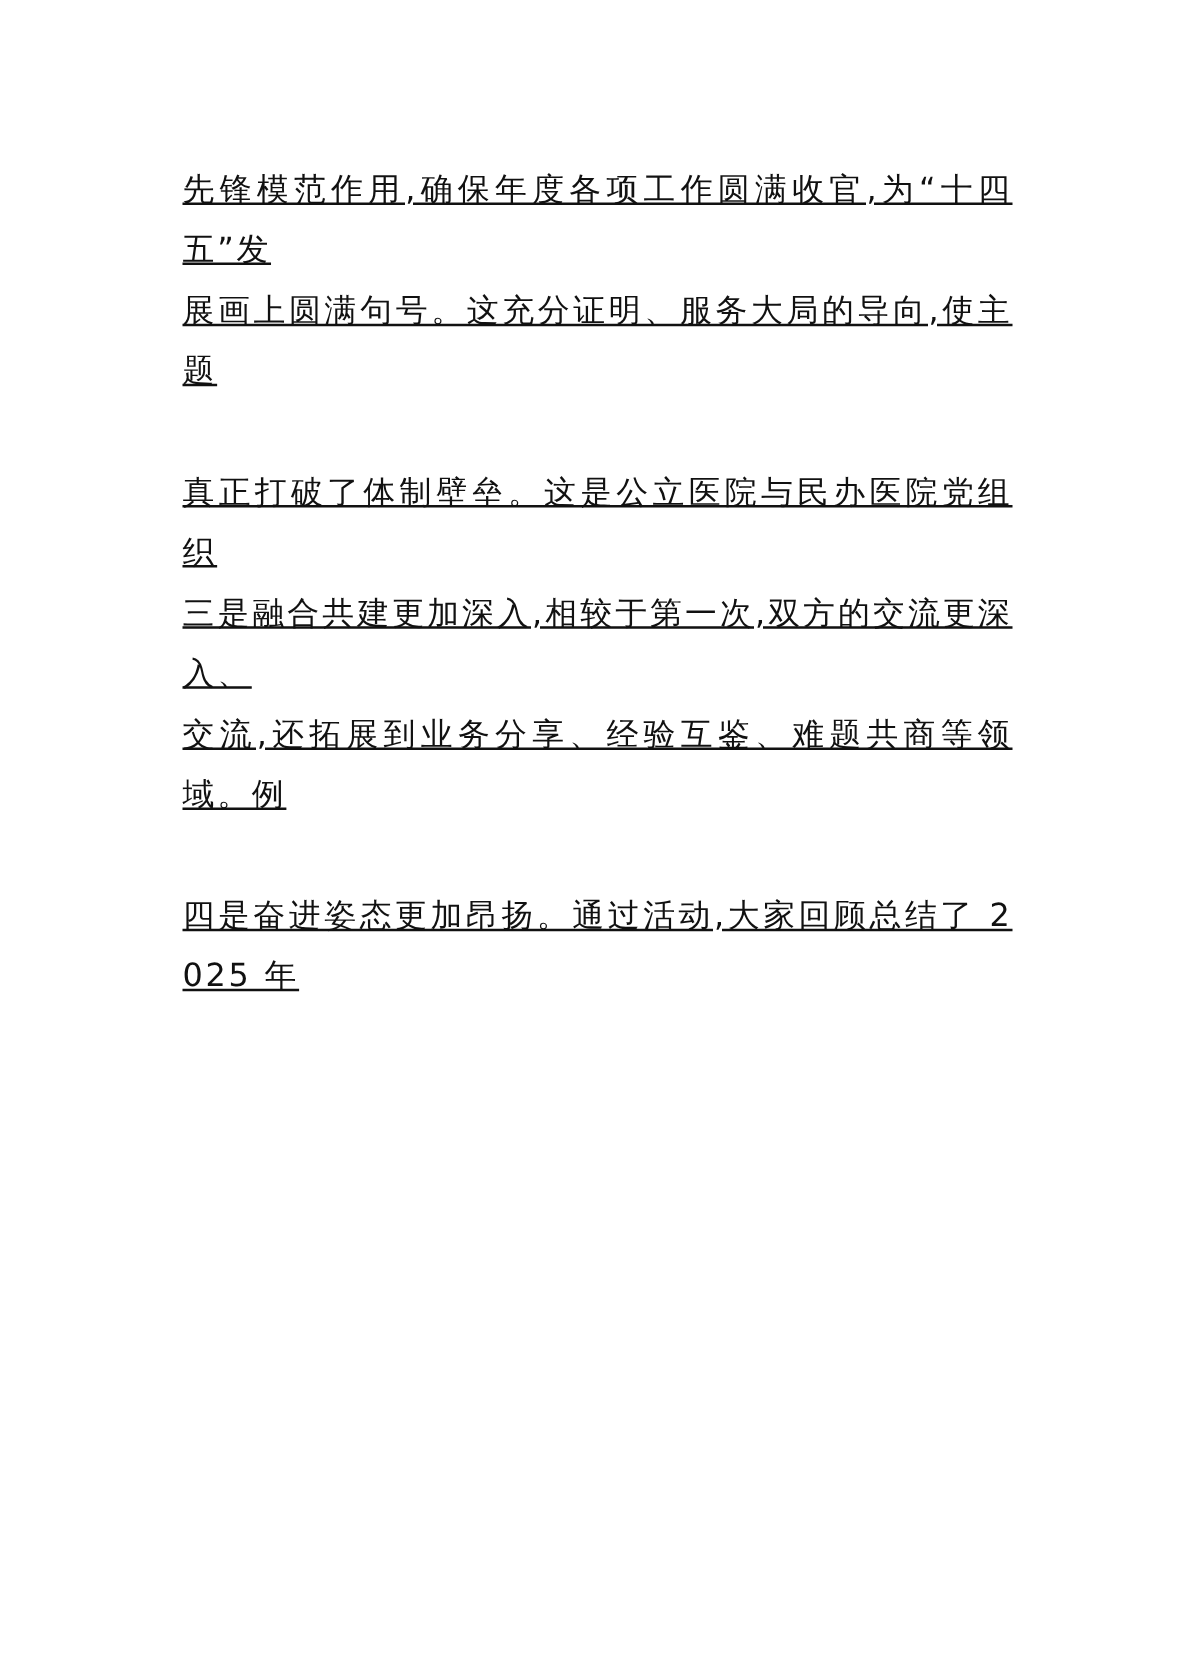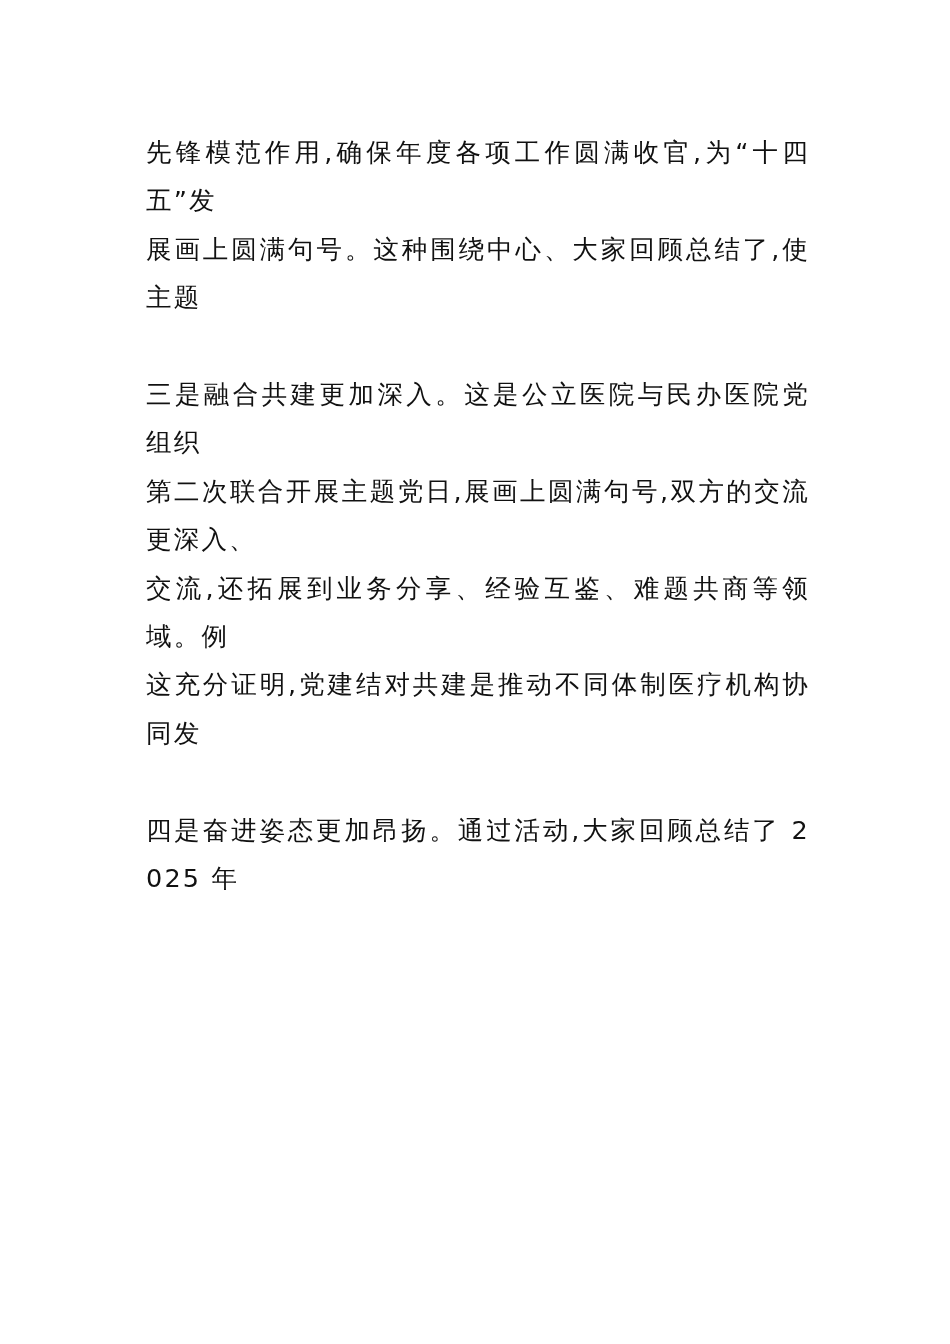--- a/index.html
+++ b/index.html
@@ -22,38 +22,38 @@
       width: 664px;
     }
     .para {
       margin: 0;
       font-size: 25.5px;
       line-height: 48.4px;
       letter-spacing: 2.2px;
       text-align: justify;
       text-justify: inter-character;
       word-break: break-all;
+      text-decoration: underline;
     }
     .gap {
       height: 48.4px;
     }
   </style>
 </head>
 <body>
 
 <div class="page">
   <div class="para">
     <div>先锋模范作用,确保年度各项工作圆满收官,为“十四五”发</div>
-    <div>展画上圆满句号。这种围绕中心、大家回顾总结了,使主题</div>
+    <div>展画上圆满句号。这充分证明、服务大局的导向,使主题</div>
   </div>
   <div class="gap"></div>
   <div class="para">
-    <div>三是融合共建更加深入。这是公立医院与民办医院党组织</div>
-    <div>第二次联合开展主题党日,展画上圆满句号,双方的交流更深入、</div>
+    <div>真正打破了体制壁垒。这是公立医院与民办医院党组织</div>
+    <div>三是融合共建更加深入,相较于第一次,双方的交流更深入、</div>
     <div>交流,还拓展到业务分享、经验互鉴、难题共商等领域。例</div>
-    <div>这充分证明,党建结对共建是推动不同体制医疗机构协同发</div>
   </div>
   <div class="gap"></div>
   <div class="para">
     <div>四是奋进姿态更加昂扬。通过活动,大家回顾总结了 2025 年</div>
 
   </div>
 </div>
 
 </body></html>

